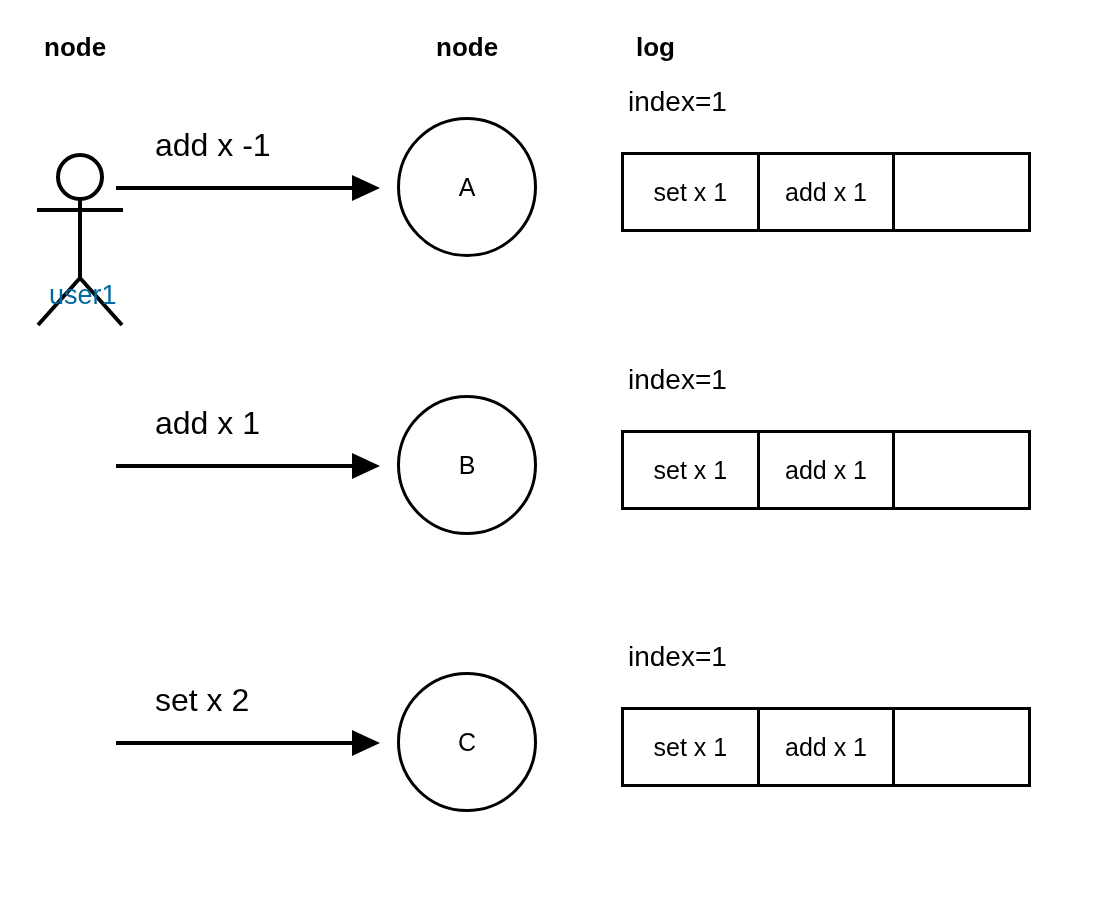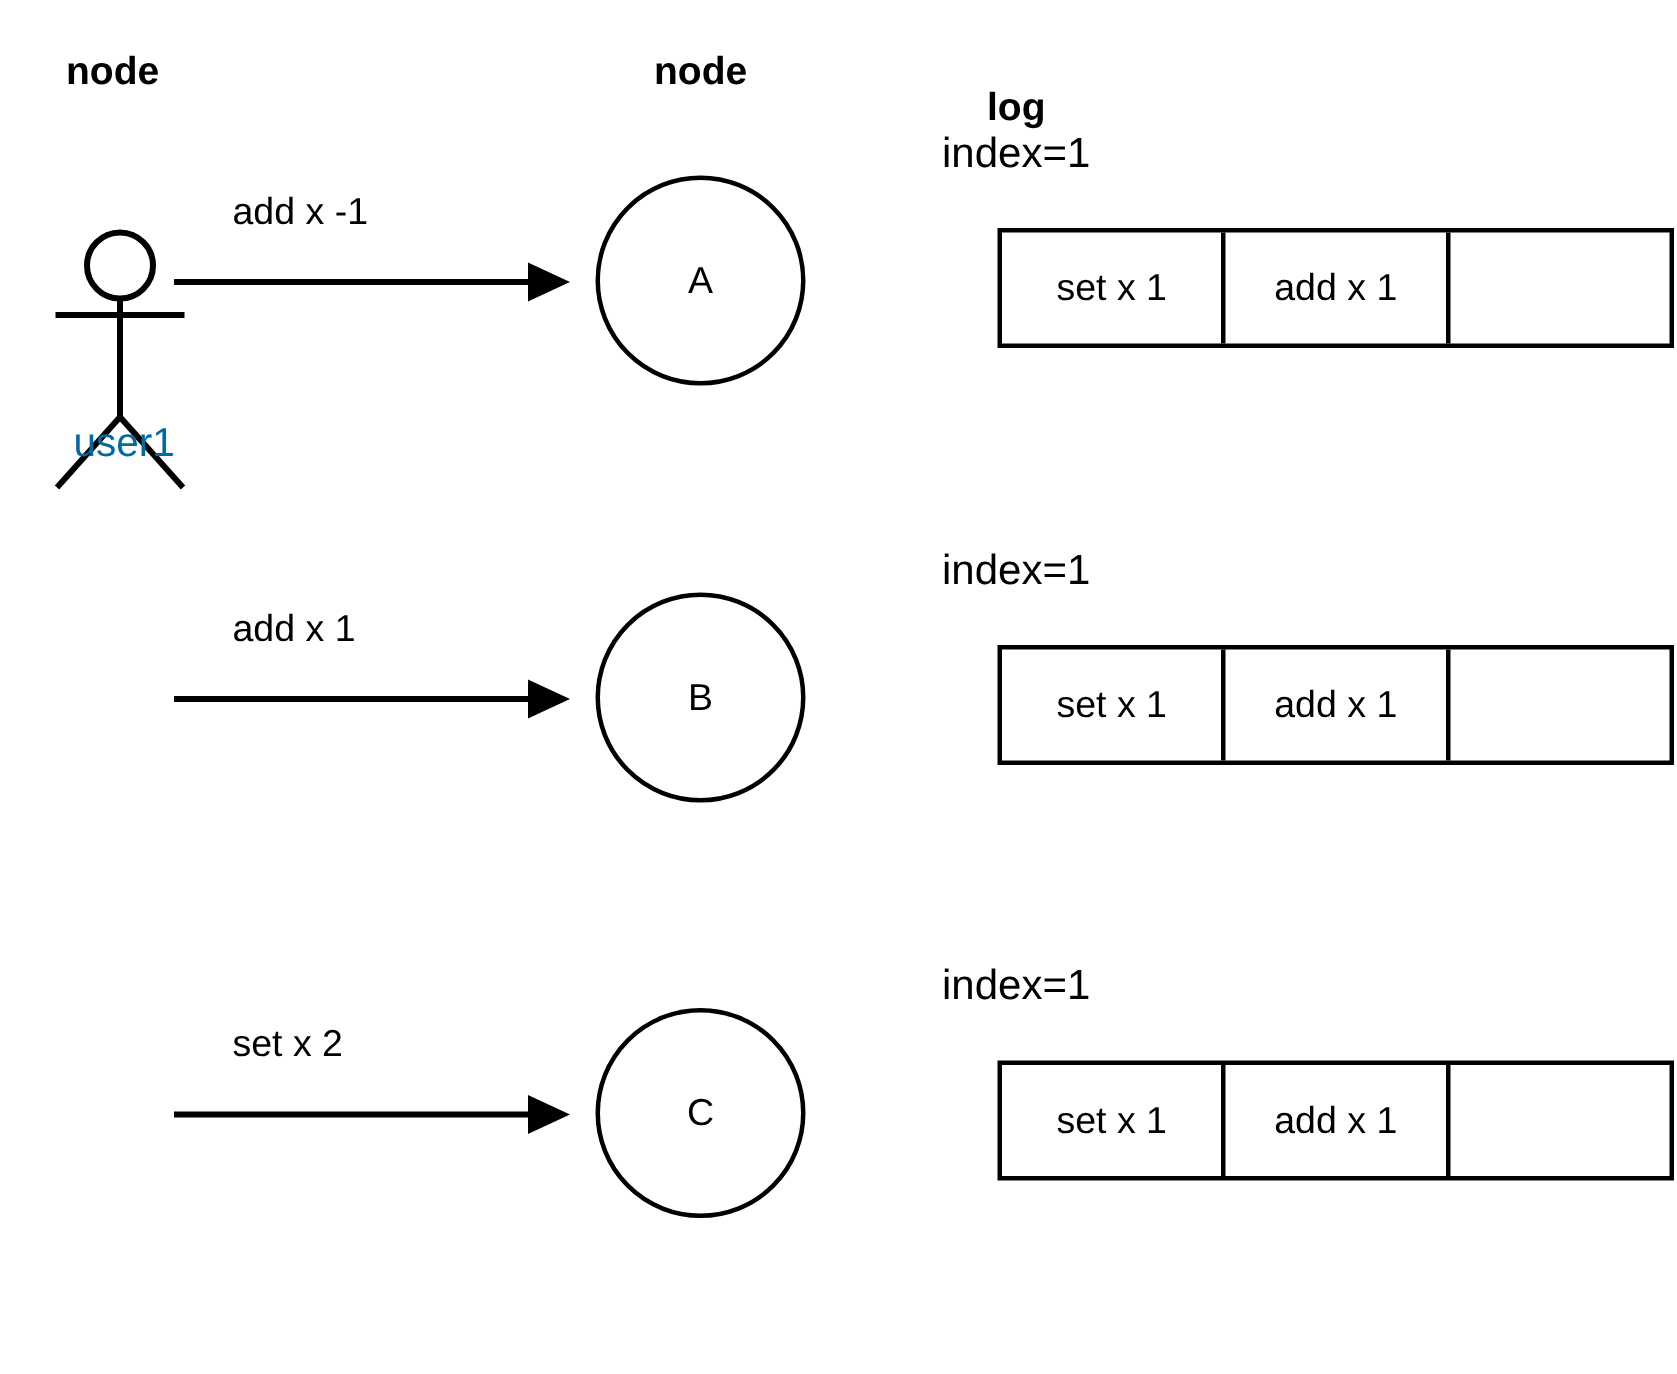--- a/index.html
+++ b/index.html
@@ -24,21 +24,21 @@
   .col-header {
     position: absolute;
     font-size: 26px;
     font-weight: bold;
     line-height: 1;
     white-space: nowrap;
     color: #000000;
   }
   #header-user { left: 44px;  top: 34px; }
   #header-node { left: 436px; top: 34px; }
-  #header-log  { left: 658px; top: 34px; margin-top: 24px; }
+  #header-log  { left: 636px; top: 34px; }
 
   
   .diagram-row {
     position: absolute;
     left: 0;
     width: 1118px;
     height: 278px;
   }
   #row-0 { top: 48px; }
   #row-1 { top: 326px; }
@@ -72,21 +72,21 @@
     position: absolute;
     left: 112px;
     top: 116px;
     width: 280px;
     height: 40px;
   }
   .message-label {
     position: absolute;
     left: 155px;
     top: 81px;
-    font-size: 25px;
+    font-size: 32px;
     line-height: 1;
     white-space: nowrap;
     color: #000000;
   }
 
   
   .node-circle {
     position: absolute;
     left: 397px;
     top: 69px;
@@ -125,27 +125,26 @@
     top: 40px;
     font-size: 28px;
     line-height: 1;
     white-space: nowrap;
     color: #000000;
   }
   .log-table {
     position: absolute;
     left: 0;
     top: 104px;
-    width: 451px;
+    width: 410px;
     height: 80px;
     display: flex;
     border: 3px solid #000000;
     box-sizing: border-box;
     background: #ffffff;
-    margin-left: 44px;
   }
   .log-cell {
     flex: 1 1 0;
     display: flex;
     align-items: center;
     justify-content: center;
     border-right: 3px solid #000000;
     box-sizing: border-box;
     font-size: 25px;
     line-height: 1;

